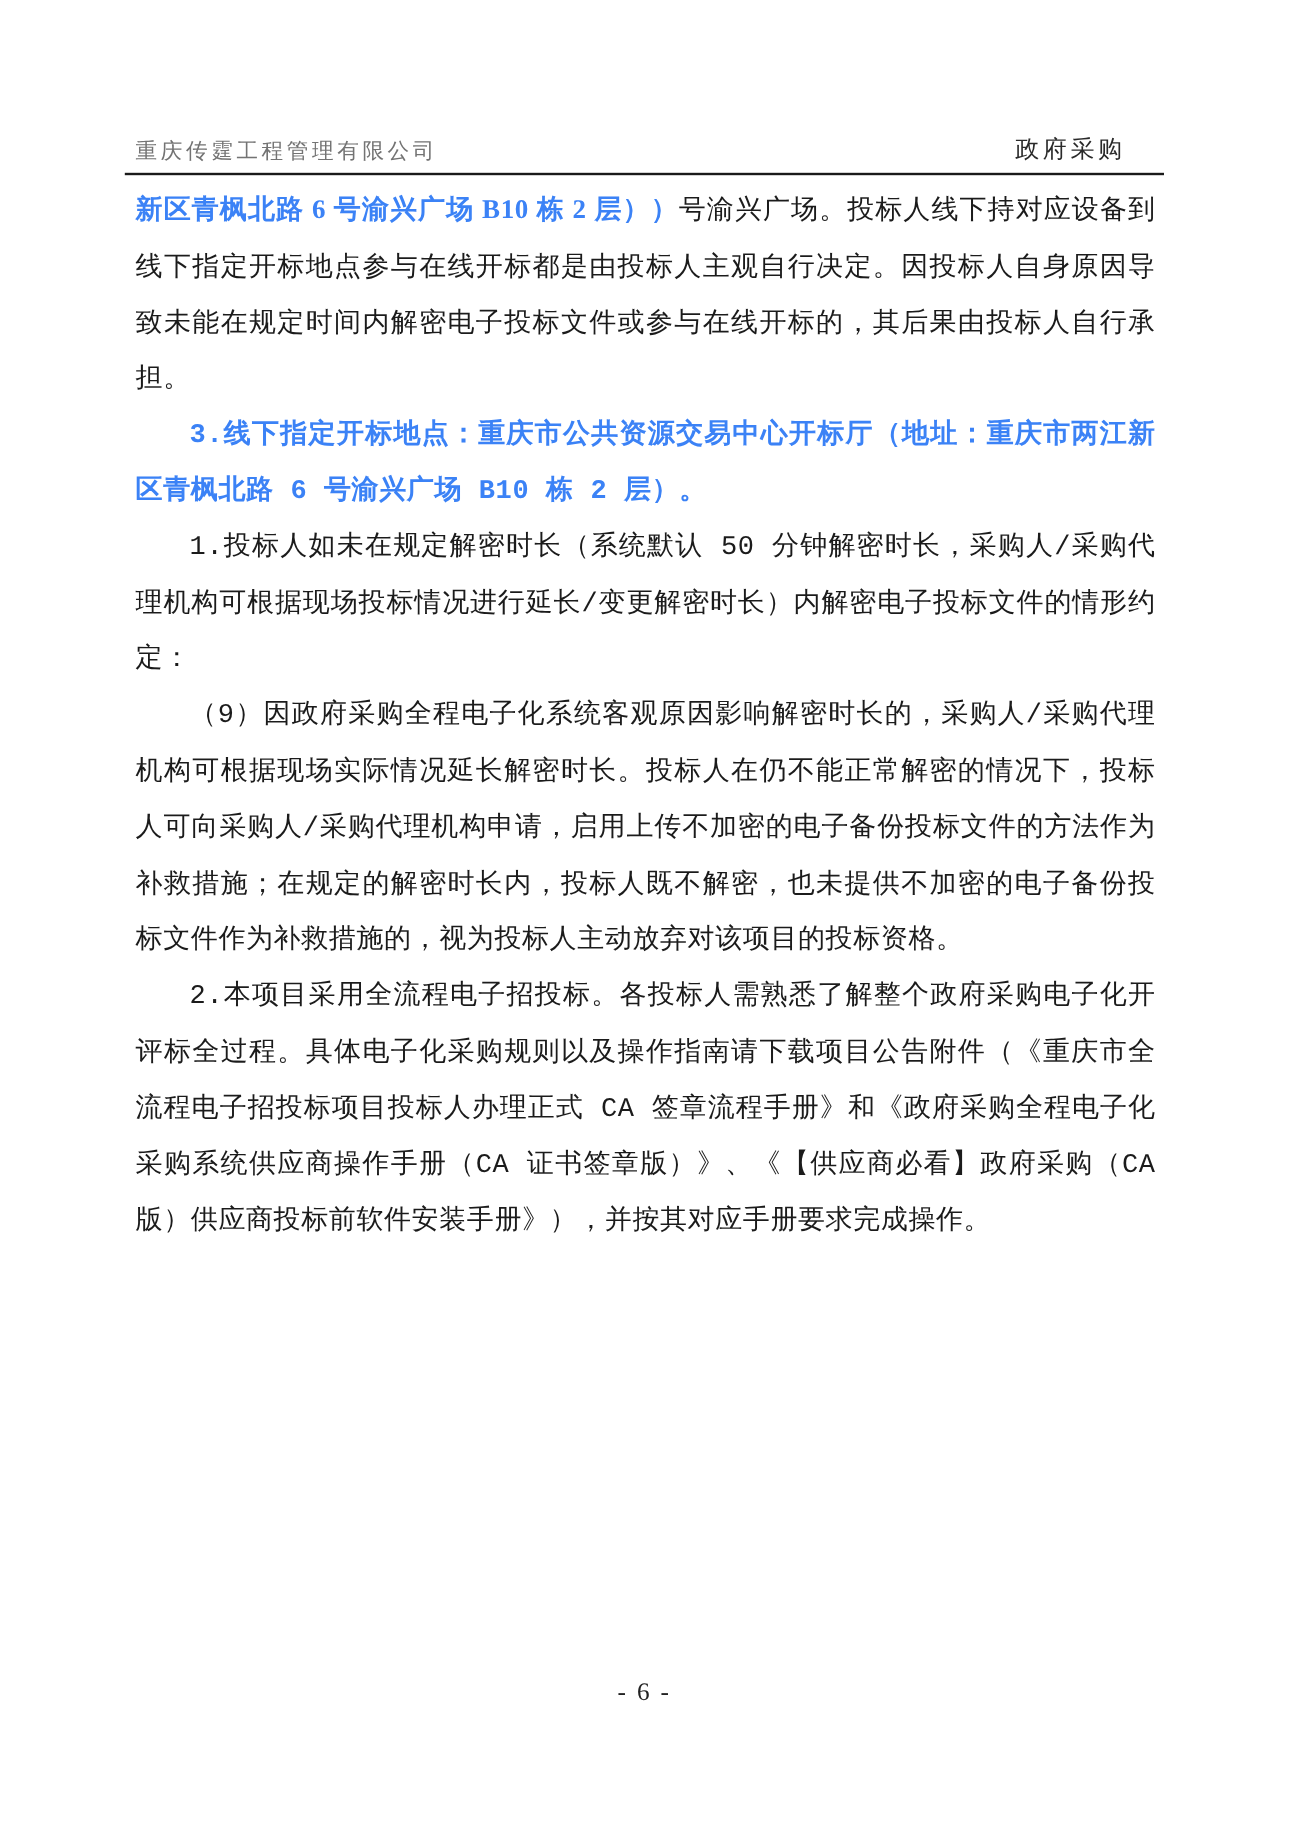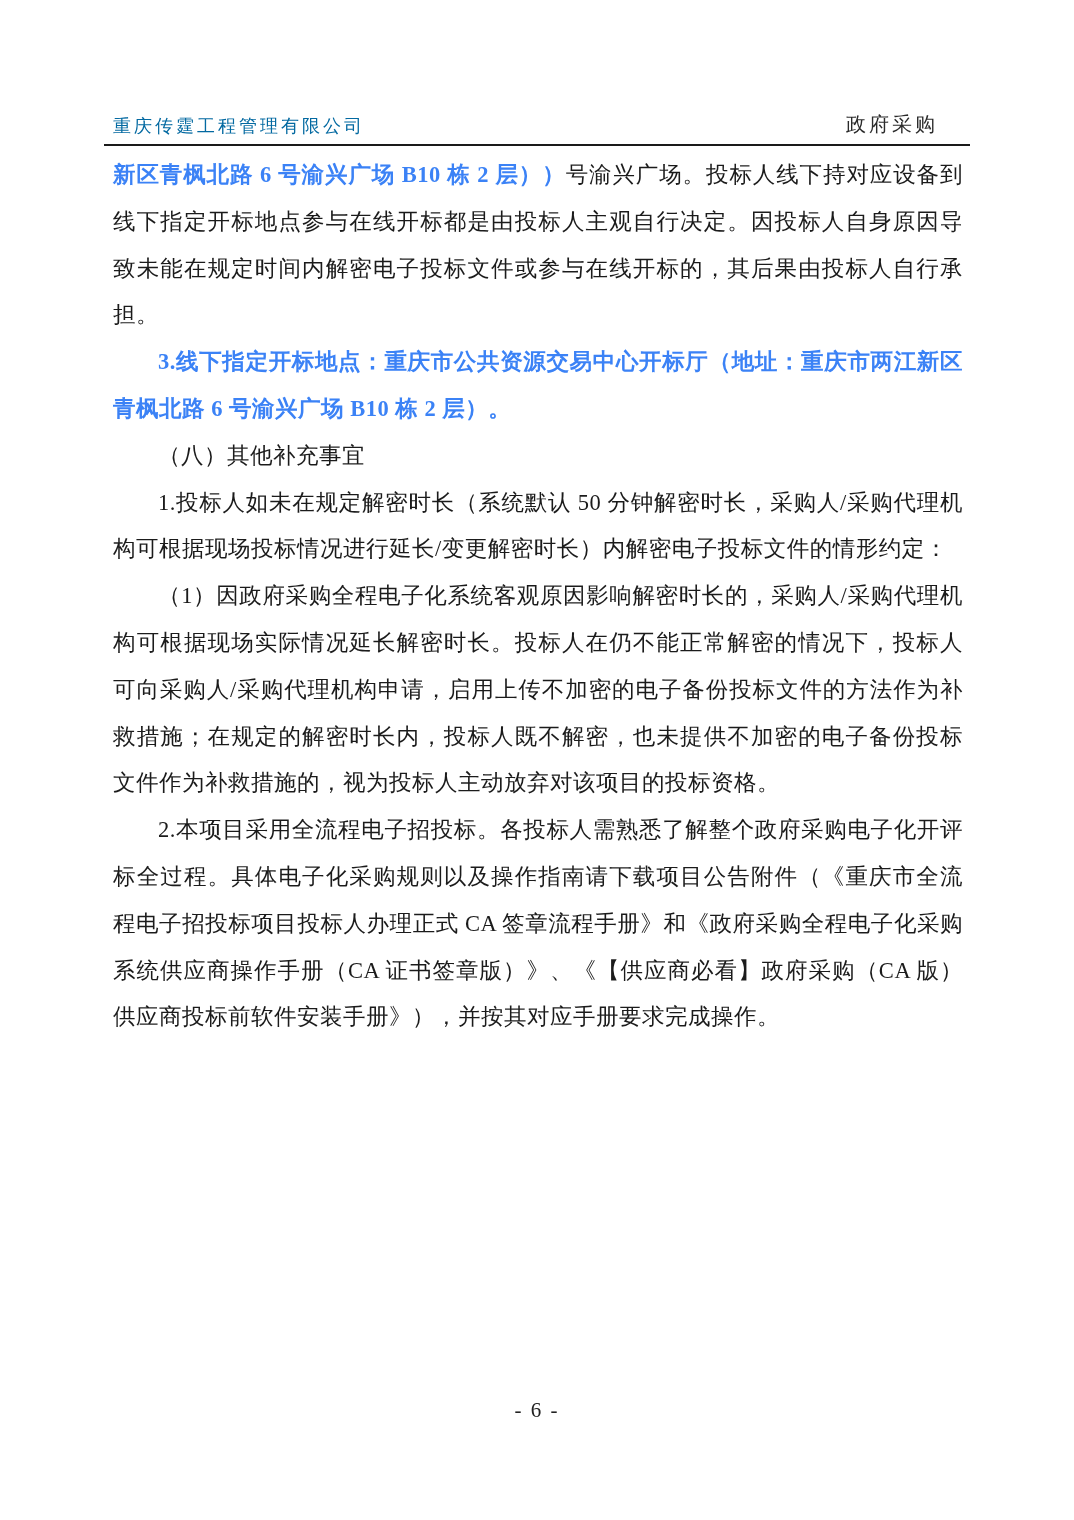--- a/index.html
+++ b/index.html
@@ -28,21 +28,21 @@
     box-sizing: border-box;
     display: flex;
     justify-content: space-between;
     align-items: flex-end;
   }
   .header .company {
     padding-left: 9px;
     padding-bottom: 6px;
     font-size: 18px;
     letter-spacing: 3px;
-    color: #0369a1;
+    color: #737373;
   }
   .header .doctype {
     padding-right: 32px;
     padding-bottom: 6px;
     font-size: 20px;
     letter-spacing: 3px;
     color: #2a2a2a;
   }
   
   .doc-body {
@@ -56,20 +56,21 @@
     text-justify: inter-ideograph;
     letter-spacing: 0.5px;
     color: #1b1b1b;
   }
   .doc-body p.para {
     margin: 0;
     padding: 0;
   }
   .doc-body p.para.indent {
     text-indent: 2em;
+    font-family: Liberation Mono, monospace;
   }
   .doc-body span.bold {
     font-weight: bold;
     color: #3b82f6;
   }
   
   .footer {
     position: absolute;
     top: 1398px;
     left: 0;
@@ -86,23 +87,22 @@
 <div class="page">
 
   <div class="header">
     <span class="company">重庆传霆工程管理有限公司</span>
     <span class="doctype">政府采购</span>
   </div>
 
   <div class="doc-body" id="doc-body">
       <p class="para"><span class="bold">新区青枫北路 6 号渝兴广场 B10 栋 2 层））</span><span>号渝兴广场。投标人线下持对应设备到线下指定开标地点参与在线开标都是由投标人主观自行决定。因投标人自身原因导致未能在规定时间内解密电子投标文件或参与在线开标的，其后果由投标人自行承担。</span></p>
       <p class="para indent"><span class="bold">3.线下指定开标地点：重庆市公共资源交易中心开标厅（地址：重庆市两江新区青枫北路 6 号渝兴广场 B10 栋 2 层）。</span></p>
-      <p class="para indent"><span>（八）其他补充事宜</span></p>
       <p class="para indent"><span>1.投标人如未在规定解密时长（系统默认 50 分钟解密时长，采购人/采购代理机构可根据现场投标情况进行延长/变更解密时长）内解密电子投标文件的情形约定：</span></p>
-      <p class="para indent"><span>（1）因政府采购全程电子化系统客观原因影响解密时长的，采购人/采购代理机构可根据现场实际情况延长解密时长。投标人在仍不能正常解密的情况下，投标人可向采购人/采购代理机构申请，启用上传不加密的电子备份投标文件的方法作为补救措施；在规定的解密时长内，投标人既不解密，也未提供不加密的电子备份投标文件作为补救措施的，视为投标人主动放弃对该项目的投标资格。</span></p>
+      <p class="para indent"><span>（9）因政府采购全程电子化系统客观原因影响解密时长的，采购人/采购代理机构可根据现场实际情况延长解密时长。投标人在仍不能正常解密的情况下，投标人可向采购人/采购代理机构申请，启用上传不加密的电子备份投标文件的方法作为补救措施；在规定的解密时长内，投标人既不解密，也未提供不加密的电子备份投标文件作为补救措施的，视为投标人主动放弃对该项目的投标资格。</span></p>
       <p class="para indent"><span>2.本项目采用全流程电子招投标。各投标人需熟悉了解整个政府采购电子化开评标全过程。具体电子化采购规则以及操作指南请下载项目公告附件（《重庆市全流程电子招投标项目投标人办理正式 CA 签章流程手册》和《政府采购全程电子化采购系统供应商操作手册（CA 证书签章版）》、《【供应商必看】政府采购（CA 版）供应商投标前软件安装手册》），并按其对应手册要求完成操作。</span></p>
     </div>
 
   <div class="footer">
     <span>- 6 -</span>
   </div>
 
 </div>
 
 </body></html>

